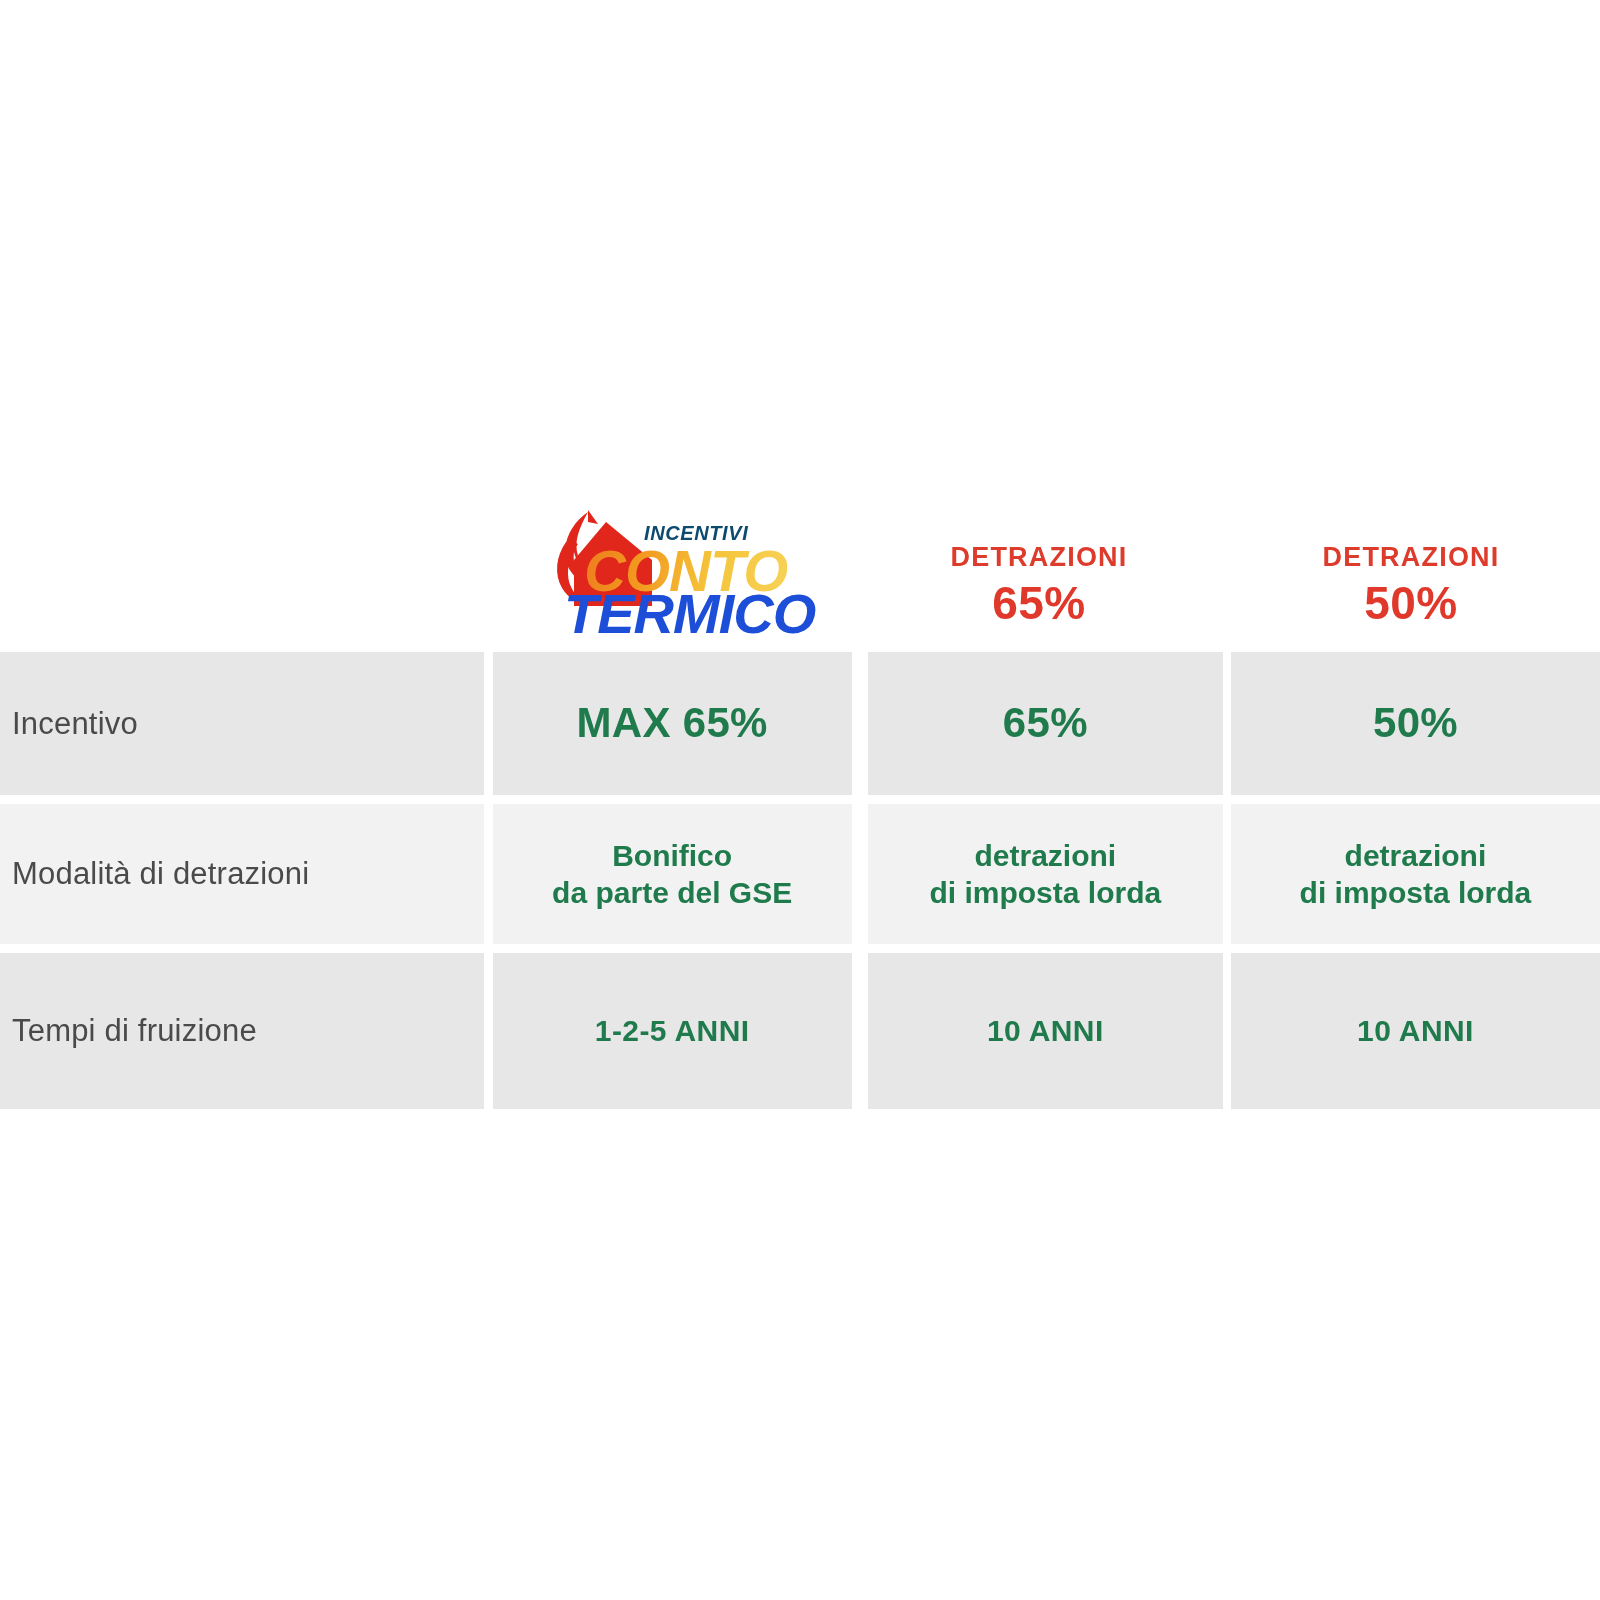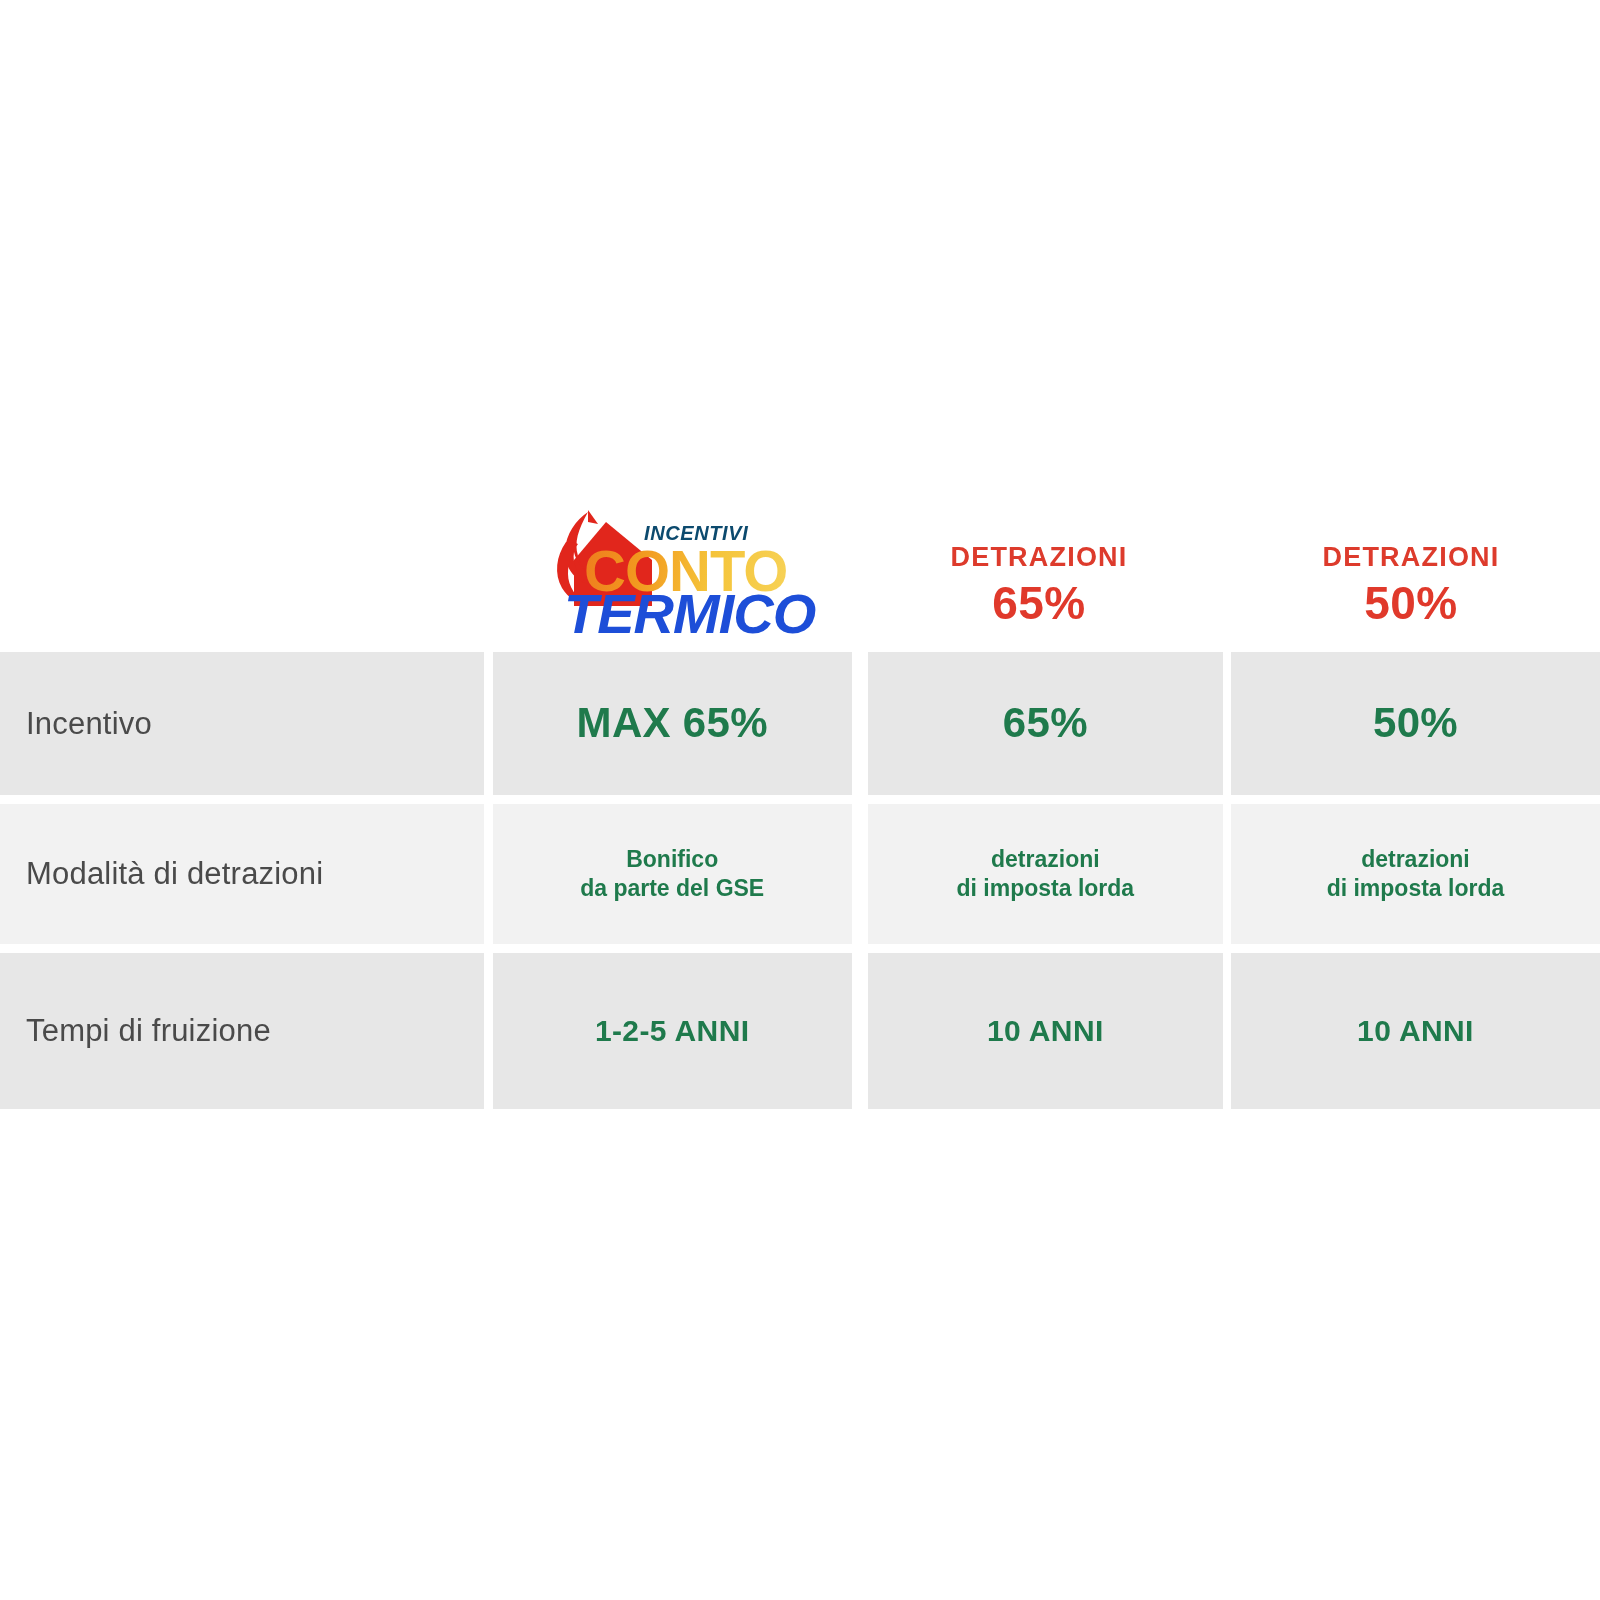--- a/index.html
+++ b/index.html
@@ -88,20 +88,21 @@
     color: #0c4a6e;
     font-style: italic;
   }
   .logo .conto {
     position: absolute;
     left: 48px;
     top: 42px;
     font-size: 58px;
     font-weight: 800;
     letter-spacing: -1px;
+    font-style: italic;
     background: linear-gradient(100deg,#EE7C1E 0%, #F2991F 28%, #F5C43A 62%, #F7D257 100%);
     -webkit-background-clip: text;
     background-clip: text;
     color: transparent;
     line-height: 1;
   }
   .logo .termico {
     position: absolute;
     left: 28px;
     top: 86px;
@@ -134,41 +135,41 @@
     display: flex;
     align-items: center;
     height: 100%;
     background: #E7E7E7;
   }
   .trow.alt .cell { background: #F2F2F2; }
 
   .cell.c1 {
     width: 486px;
     justify-content: flex-start;
-    padding-left: 26px;
+    padding-left: 12px;
     margin-right: 9px;
   }
   .cell.c2 { width: 361px; justify-content: center; margin-right: 16px; }
   .cell.c3 { width: 357px; justify-content: center; margin-right: 8px; }
   .cell.c4 { width: 371px; justify-content: center; }
 
   .label {
     font-size: 31px;
     font-weight: 400;
     color: #4a4a4a;
     letter-spacing: 0.2px;
   }
   .val {
     text-align: center;
     color: #1F7A4C;
     font-weight: 700;
     line-height: 1.25;
   }
   .val.big { font-size: 42px; letter-spacing: 0.3px; }
-  .val.mid { font-size: 23px; }
+  .val.mid { font-size: 30px; }
   .val.years { font-size: 30px; letter-spacing: 0.4px; text-align: right; }
   .val .ln { display: block; }
 </style>
 </head>
 <body>
 
 <div id="stage">
 
   <div class="header-row">
 

